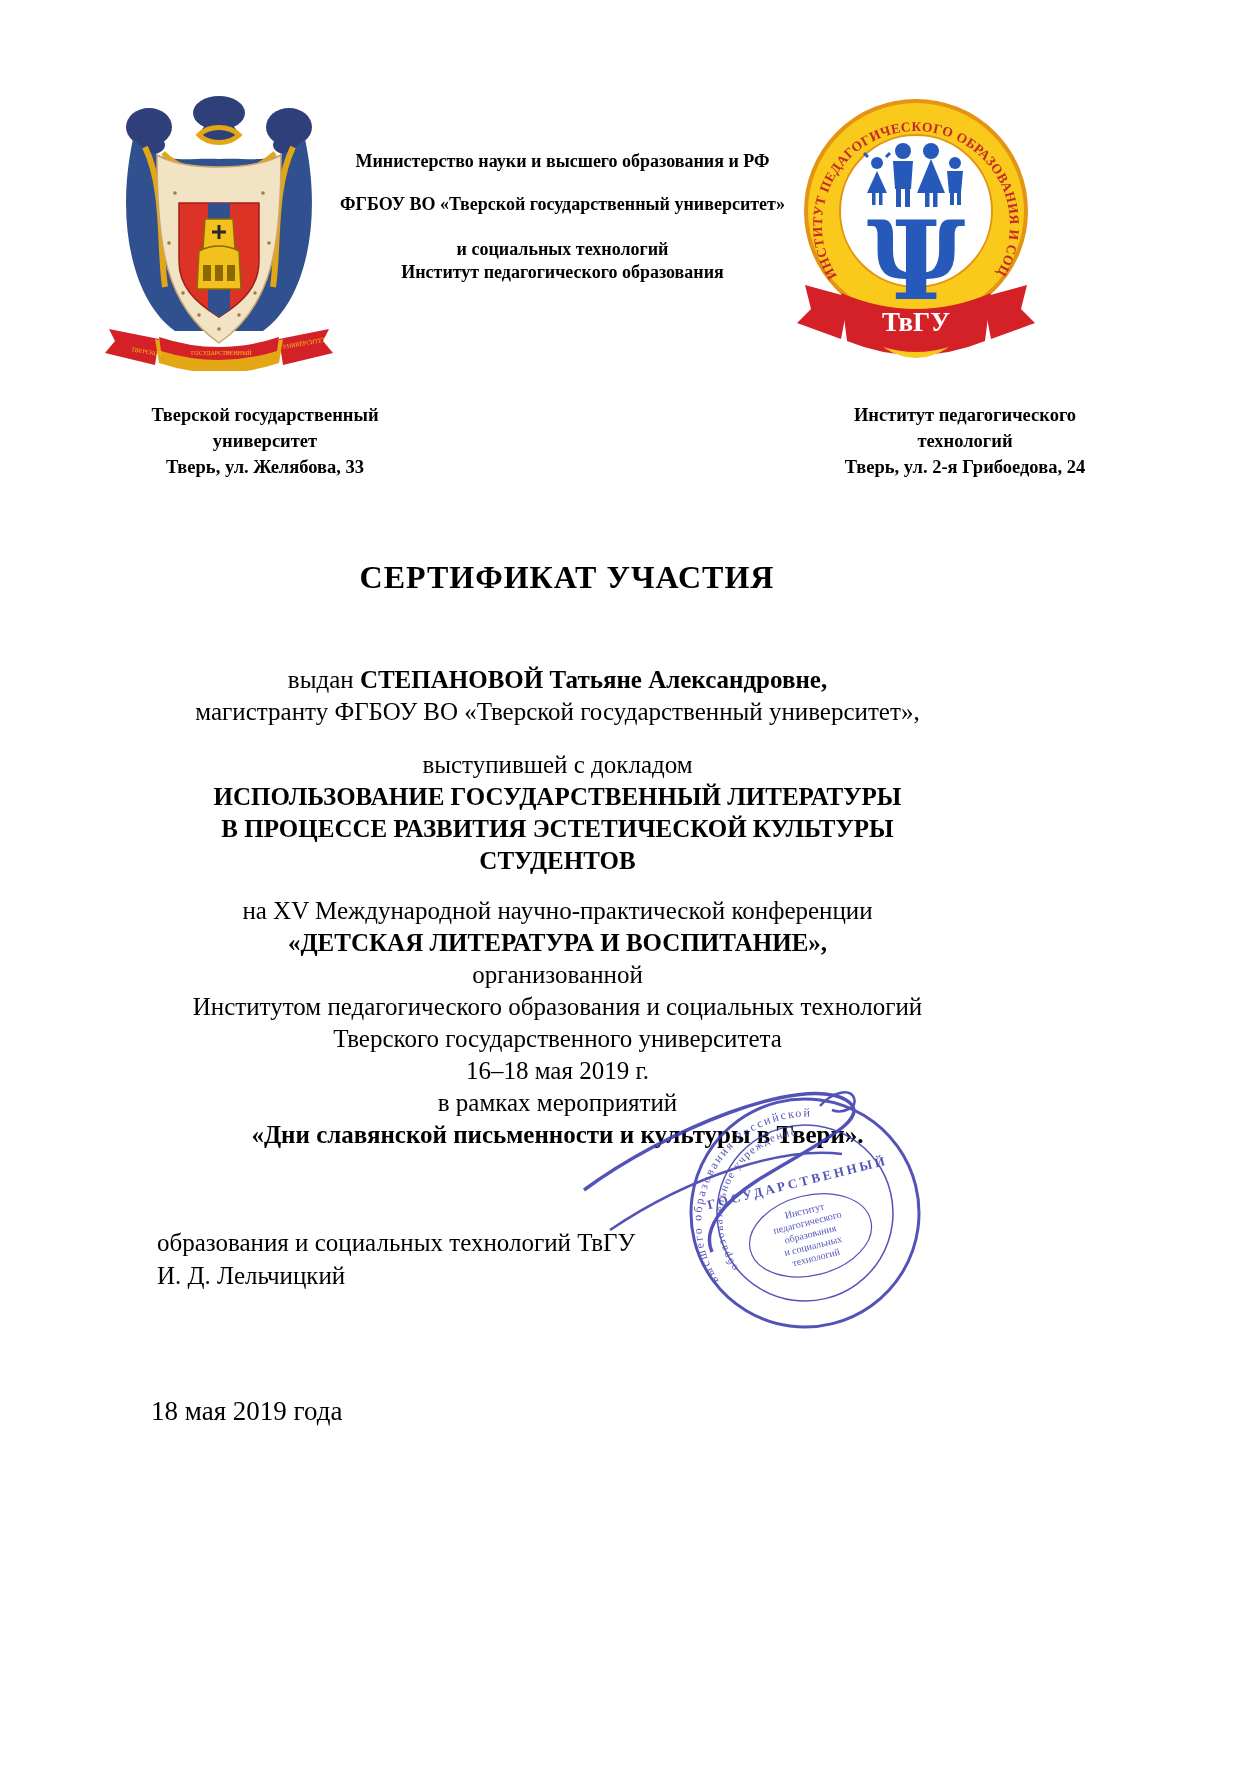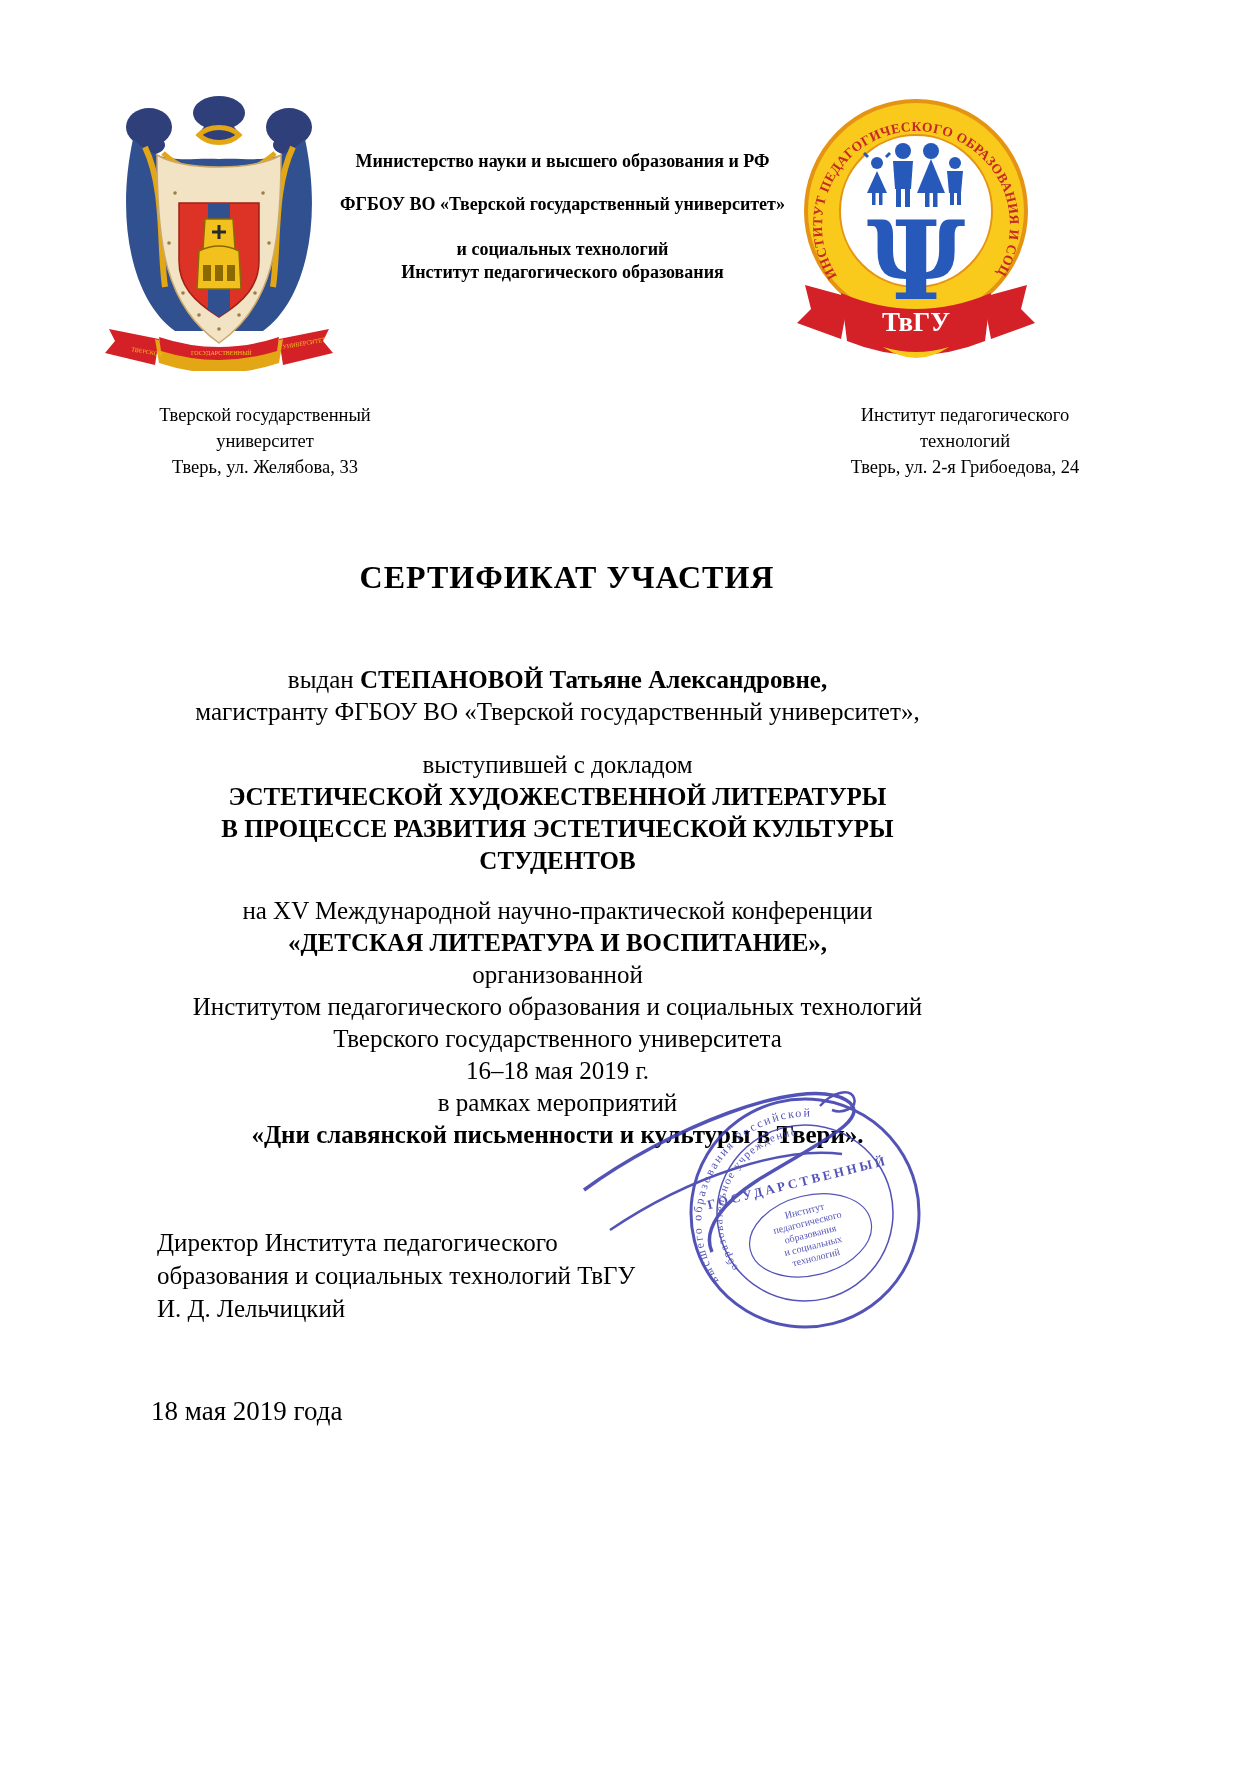--- a/index.html
+++ b/index.html
@@ -15,21 +15,21 @@
   
   .hdr-center{
     position:absolute;left:330px;top:150px;width:465px;
     text-align:center;font-weight:bold;font-size:18px;line-height:23px;
   }
   .hdr-center .l1{margin:0 0 20px 0;}
   .hdr-center .l2{margin:0 0 22px 0;}
   .hdr-center .l3{margin:0;}
   .logo-left{position:absolute;left:103px;top:93px;width:232px;height:278px;}
   .logo-right{position:absolute;left:797px;top:93px;width:238px;height:266px;}
-  .addr{position:absolute;text-align:center;font-weight:normal;font-size:18.5px;line-height:26px;}
+  .addr{position:absolute;text-align:center;font-weight:bold;font-size:18.5px;line-height:26px;}
   .addr-left{left:55px;top:402px;width:420px;}
   .addr-right{left:740px;top:402px;width:450px;}
   
   .title{
     position:absolute;left:0;top:552px;width:1120px;
     text-align:center;font-size:32px;font-weight:bold;letter-spacing:1px;margin:7px;
   }
   
   .body-block{
     position:absolute;left:135px;top:664px;width:845px;
@@ -169,35 +169,34 @@
     <div>технологий</div>
     <div>Тверь, ул. 2-я Грибоедова, 24</div>
   </div>
 
   <h1 class="title">СЕРТИФИКАТ УЧАСТИЯ</h1>
 
   <div class="body-block">
     <p><span>выдан </span><span class="strong">СТЕПАНОВОЙ Татьяне Александровне,</span></p>
     <p>магистранту ФГБОУ ВО «Тверской государственный университет»,</p>
     <p class="gap-md">выступившей с докладом</p>
-    <p class="strong">ЭСТЕТИЧЕСКОЙ ХУДОЖЕСТВЕННОЙ ЛИТЕРАТУРЫ</p>
+    <p class="strong">ИСПОЛЬЗОВАНИЕ ГОСУДАРСТВЕННЫЙ ЛИТЕРАТУРЫ</p>
     <p class="strong">В ПРОЦЕССЕ РАЗВИТИЯ ЭСТЕТИЧЕСКОЙ КУЛЬТУРЫ</p>
     <p class="strong">СТУДЕНТОВ</p>
     <p class="gap-lg">на XV Международной научно-практической конференции</p>
     <p class="strong">«ДЕТСКАЯ ЛИТЕРАТУРА И ВОСПИТАНИЕ»,</p>
     <p>организованной</p>
     <p>Институтом педагогического образования и социальных технологий</p>
     <p>Тверского государственного университета</p>
     <p>16–18 мая 2019 г.</p>
     <p>в рамках мероприятий</p>
     <p class="strong">«Дни славянской письменности и культуры в Твери».</p>
   </div>
 
   <div class="sig-block">
-    <div>Директор Института педагогического</div>
     <div>образования и социальных технологий ТвГУ</div>
     <div>И. Д. Лельчицкий</div>
   </div>
   <div class="sig-date">18 мая 2019 года</div>
 
   <div class="stamp-wrap">
     <svg viewBox="0 0 410 280" width="410" height="280">
       <g opacity="0.88">
         <g transform="rotate(-14 235 155)" stroke="none">
           <circle cx="235" cy="155" r="114" stroke="#3c3cae" stroke-width="3" fill="none"></circle>

